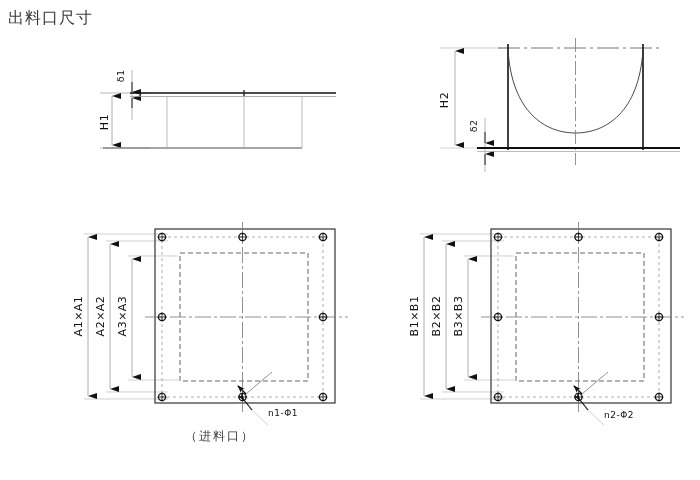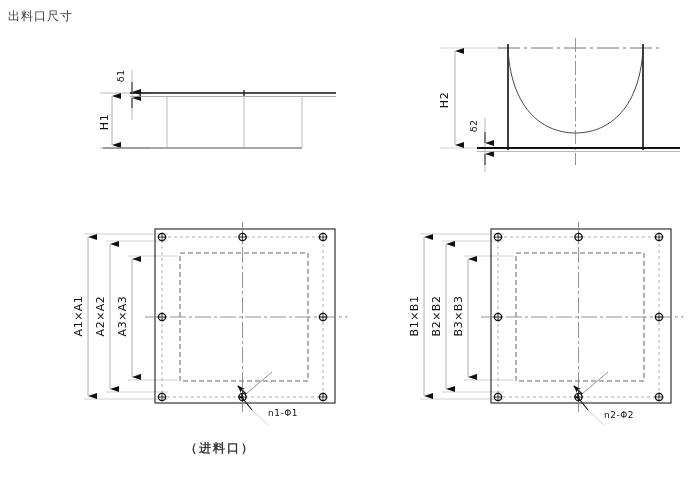--- a/index.html
+++ b/index.html
@@ -19,34 +19,34 @@
     position: absolute;
     left: 0;
     top: 0;
     width: 700px;
     height: 480px;
   }
   .page-title {
     position: absolute;
     left: 8px;
     top: 8px;
-    font-size: 12px;
+    font-size: 16px;
     letter-spacing: 1px;
     color: #3a3a3a;
     white-space: nowrap;
   }
   .caption {
     position: absolute;
     font-size: 12px;
     letter-spacing: 2px;
     color: #3a3a3a;
     white-space: nowrap;
     text-align: center;
   }
-  .caption-left  { left: 120px; top: 440px; width: 200px; font-weight: bold; }
+  .caption-left  { left: 120px; top: 428px; width: 200px; }
   .caption-right { left: 490px; top: 448px; width: 200px; }
 
   
   svg text {
     font-family: "DejaVu Sans", "Liberation Sans", sans-serif;
     fill: #111111;
   }
   .dim-label {
     font-size: 11px;
     letter-spacing: 0.5px;

